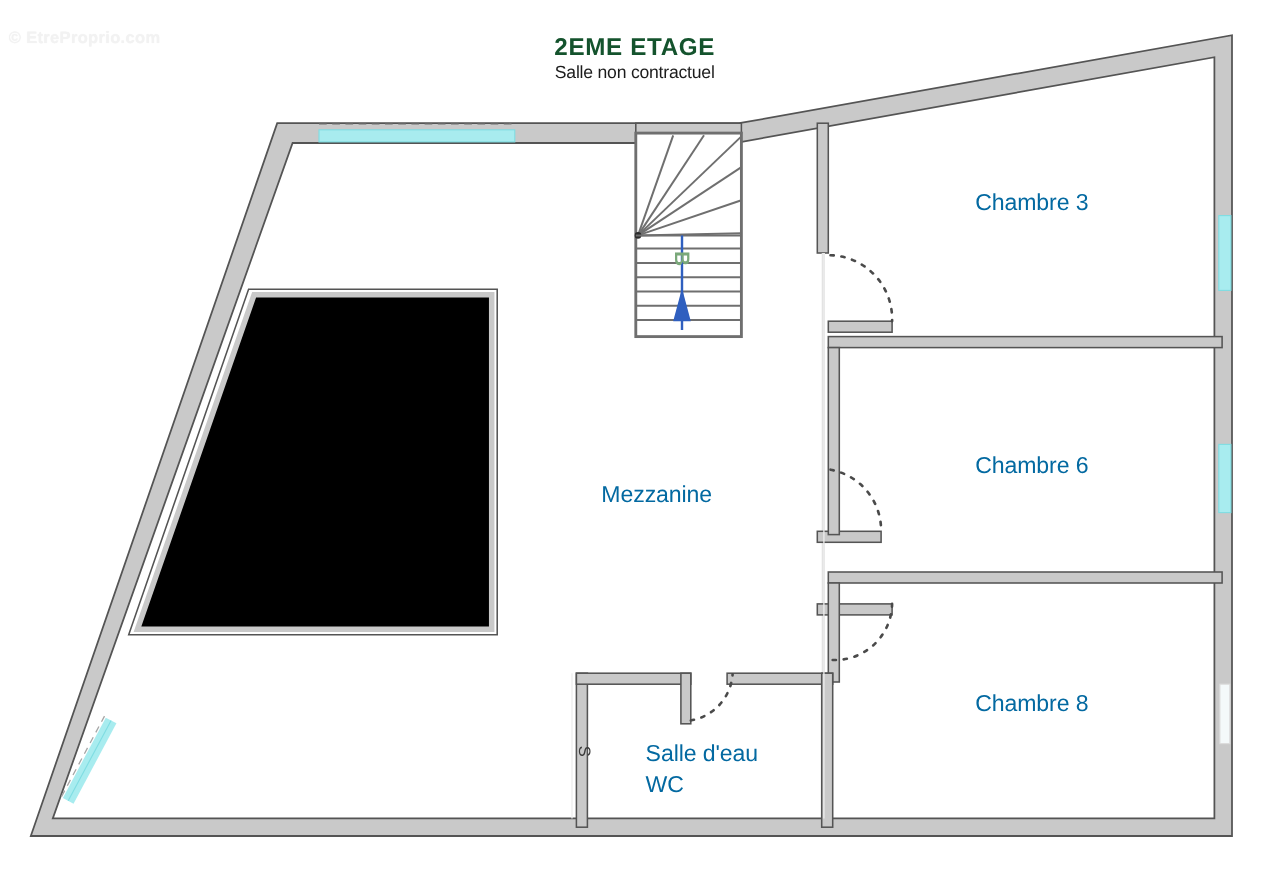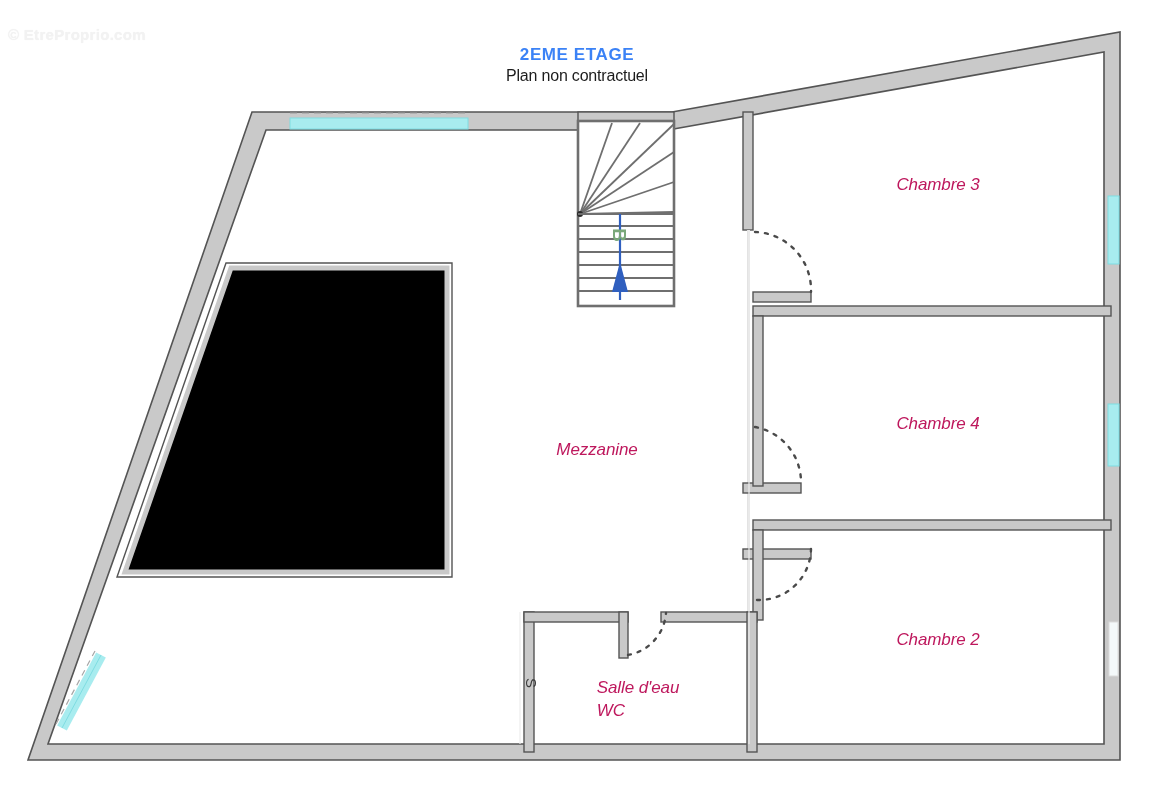--- a/index.html
+++ b/index.html
@@ -17,37 +17,36 @@
     text-shadow:0 0 1px #efefef;
     user-select:none;
   }
 
   .title-block{
     position:absolute;left:0;top:30px;width:1154px;
     text-align:center;pointer-events:none;
   }
   .title-main{
     font-family:"Liberation Sans", sans-serif;
-    font-size:17px;font-weight:700;letter-spacing:.6px;
-    color:#3b82f6;
-    margin:15px 0 2px 0;
+    font-size:22px;font-weight:700;letter-spacing:.6px;
+    color:#14532d;
+    margin:0 0 2px 0;
   }
   .title-sub{
     font-family:"Liberation Sans", sans-serif;
     font-size:16px;font-weight:400;letter-spacing:-.2px;
     color:#1c1c1c;margin:0;
   }
   
   .room-label{
     position:absolute;
     font-family:"Liberation Sans", sans-serif;
-    font-size:17px;font-weight:400;color:#be185d;
+    font-size:21px;font-weight:400;color:#0369a1;
     white-space:nowrap;transform:translate(-50%,-50%);
     letter-spacing:-.1px;
-    font-style:italic;
   }
   .room-label.two-line{line-height:1.35;text-align:left;}
   .stair-letter{
     position:absolute;
     font-family:"Liberation Sans", sans-serif;
     font-size:19px;font-weight:700;color:#7aa87a;
     transform:translate(-50%,-50%) rotate(90deg);
   }
   .wall-letter{
     position:absolute;
@@ -185,27 +184,27 @@
     <g stroke="#ededed" stroke-width="1.2">
       <line x1="749" y1="230" x2="749" y2="744"></line>
       <line x1="520" y1="612" x2="520" y2="744"></line>
     </g>
   </svg>
 
   <div class="watermark">© EtreProprio.com</div>
 
   <div class="title-block">
     <div class="title-main">2EME ETAGE</div>
-    <div class="title-sub">Plan non contractuel</div>
+    <div class="title-sub">Salle non contractuel</div>
   </div>
 
   <div id="room-label-layer">
       <div class="room-label" style="left: 938px; top: 185px;">Chambre 3</div>
-      <div class="room-label" style="left: 938px; top: 424px;">Chambre 4</div>
-      <div class="room-label" style="left: 938px; top: 640px;">Chambre 2</div>
+      <div class="room-label" style="left: 938px; top: 424px;">Chambre 6</div>
+      <div class="room-label" style="left: 938px; top: 640px;">Chambre 8</div>
       <div class="room-label" style="left: 597px; top: 450px;">Mezzanine</div>
       <div class="room-label two-line" style="left: 638px; top: 700px;">
         <div>Salle d'eau</div>
         <div>WC</div>
       </div>
       <div class="stair-letter" style="left: 619px; top: 235px;">B</div>
       <div class="wall-letter" style="left: 531px; top: 683px;">S</div>
     </div>
 
 </div>

